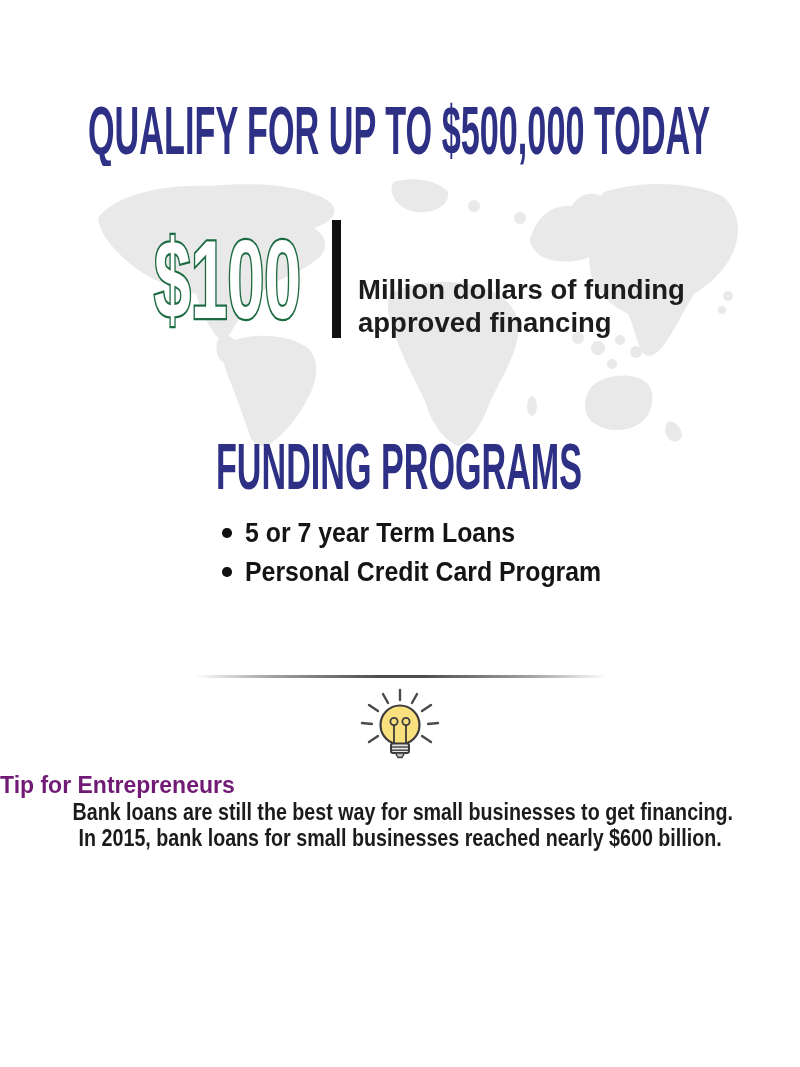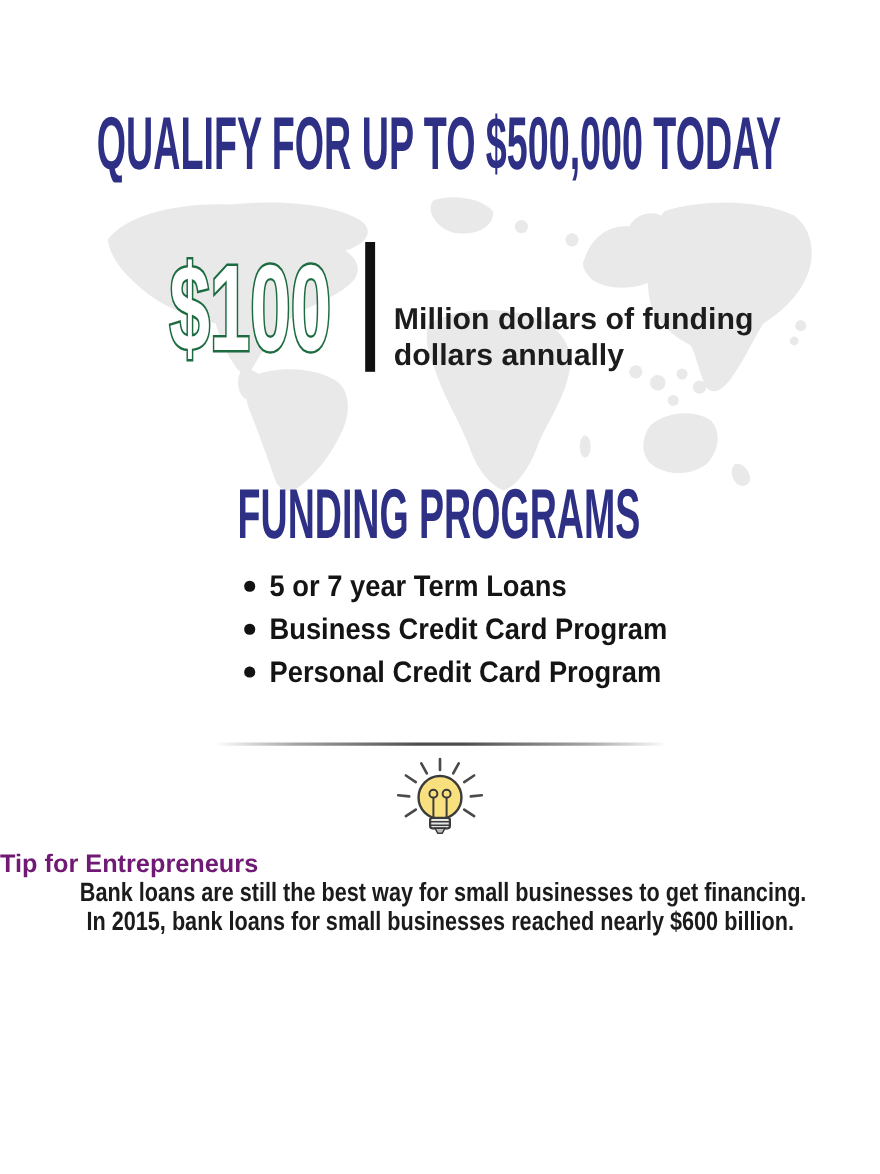--- a/index.html
+++ b/index.html
@@ -135,37 +135,33 @@
   </div>
 
   <div class="stat-amount">
     <svg width="156" height="116" viewBox="0 0 156 116">
       <text x="4" y="94" font-size="111" font-weight="bold" fill="#ffffff" stroke="#1c6b41" stroke-width="4.5" paint-order="stroke" textLength="147" lengthAdjust="spacingAndGlyphs">$100</text>
     </svg>
   </div>
   <div class="stat-bar"></div>
   <div class="stat-desc">
     <div>Million dollars of funding</div>
-    <div>dollars annually</div>
+    <div>approved financing</div>
   </div>
 
   <div class="section-title">
     <svg width="372" height="58" viewBox="0 0 372 58">
       <text x="2" y="51" font-size="64" font-weight="bold" fill="#2e3086" textLength="366" lengthAdjust="spacingAndGlyphs">FUNDING PROGRAMS</text>
     </svg>
   </div>
 
   <ul class="program-list">
     <li>
       <span class="bullet-dot"></span>
       <span class="program-label">5 or 7 year Term Loans</span>
-    </li>
-    <li>
-      <span class="bullet-dot"></span>
-      <span class="program-label">Business Credit Card Program</span>
     </li>
     <li>
       <span class="bullet-dot"></span>
       <span class="program-label">Personal Credit Card Program</span>
     </li>
   </ul>
 
   <div class="divider"></div>
 
   <div class="bulb-wrap">

